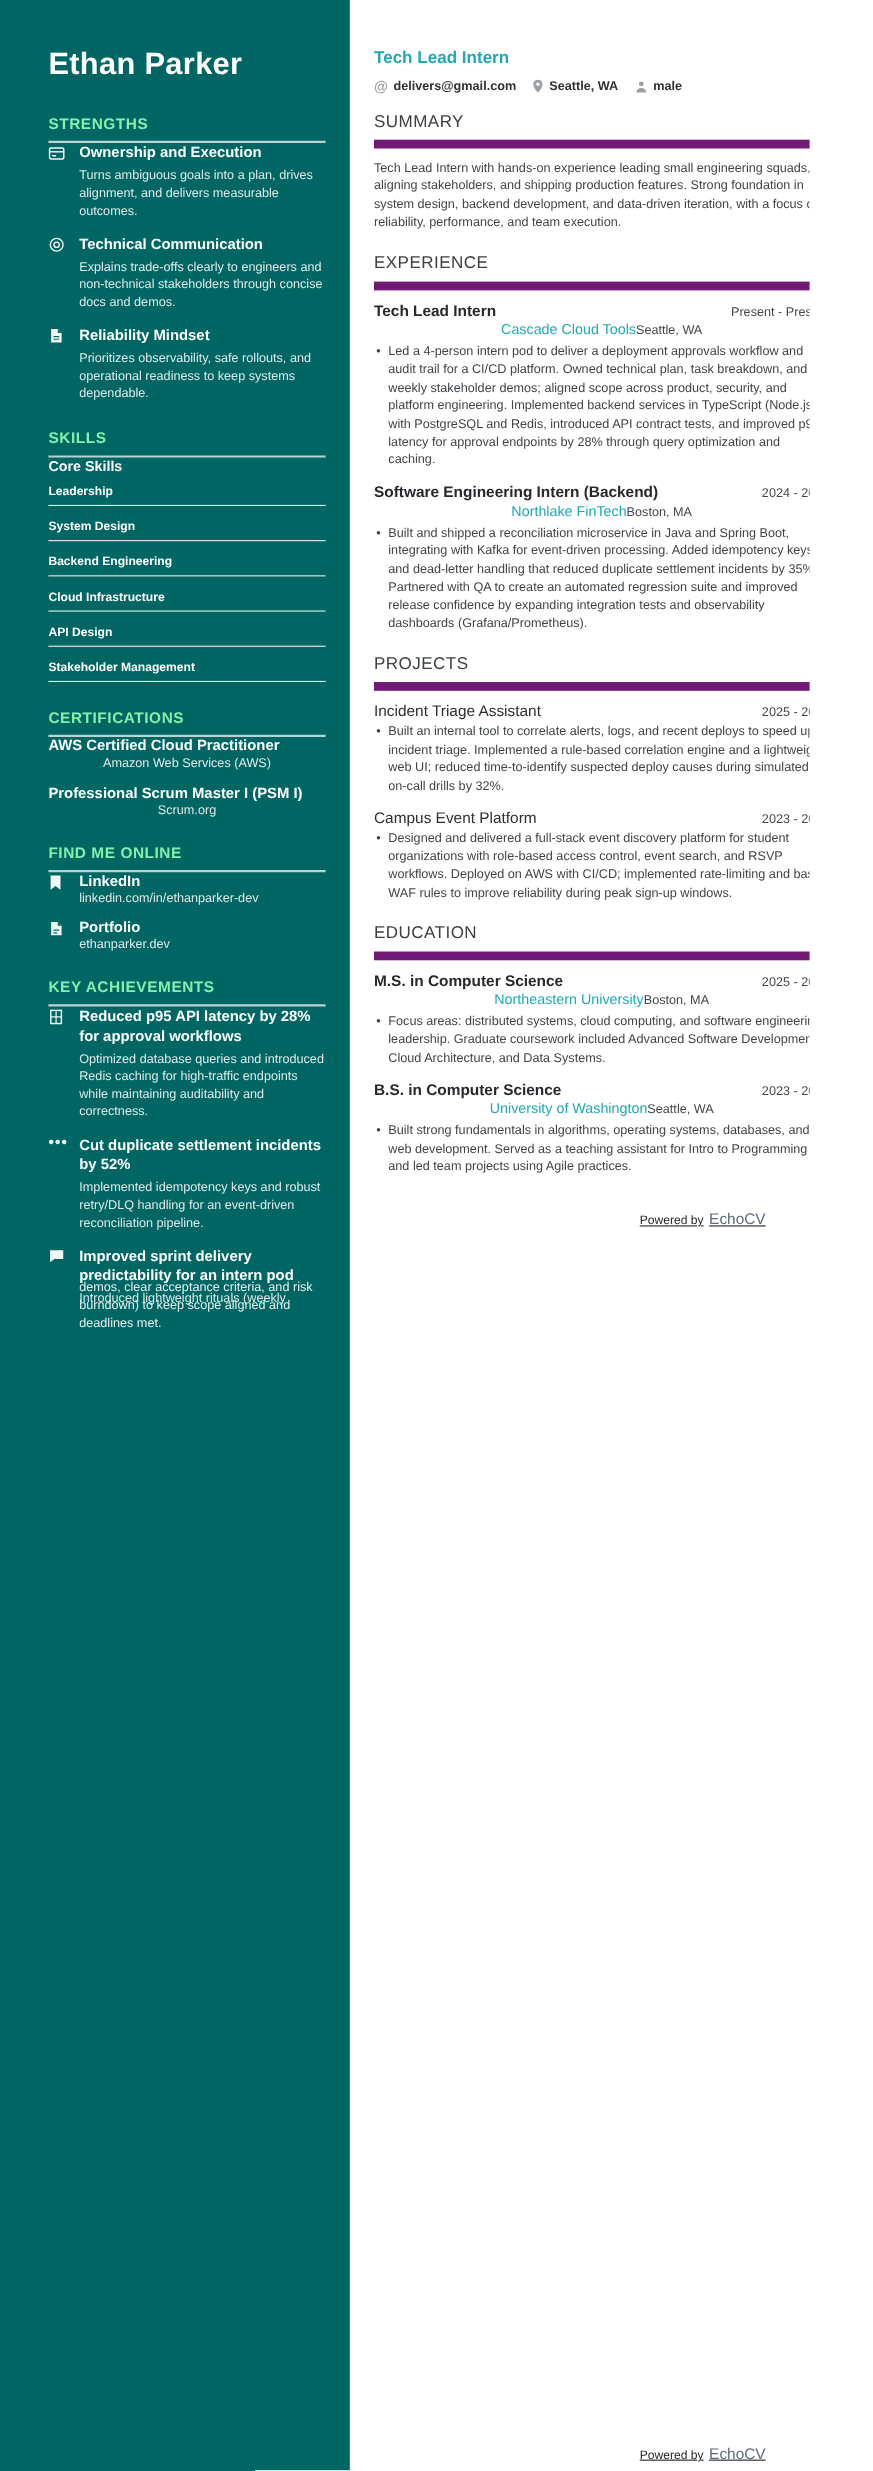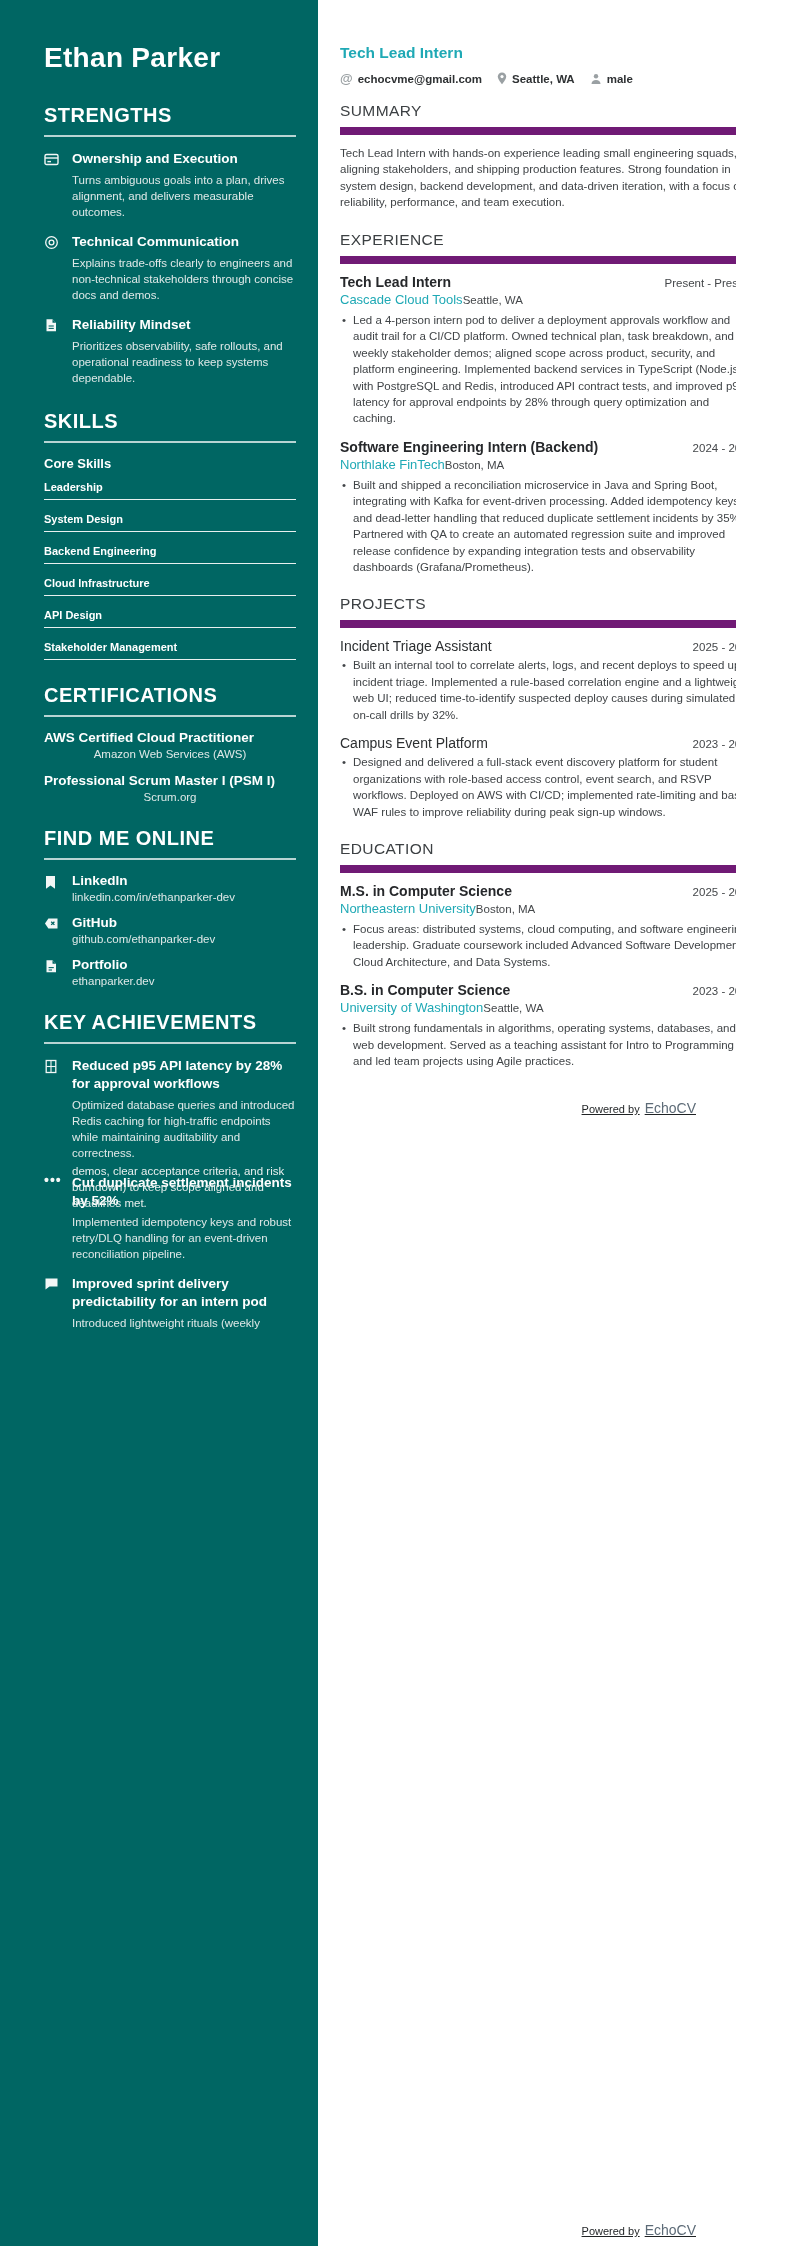--- a/index.html
+++ b/index.html
@@ -5,23 +5,23 @@
   html,body{margin:0;padding:0;background:#ffffff;}
   .page{position:relative;width:736px;height:2246px;background:#ffffff;
         font-family:"Liberation Sans",sans-serif;overflow:hidden;}
 
   
   .sidebar{position:absolute;left:0;top:0;width:318px;height:2246px;
            background:#006663;color:#fff;box-sizing:border-box;
            padding:42px 22px 0 44px;}
   .side-name{font-size:28px;font-weight:700;letter-spacing:.3px;margin:0 0 30px;}
   .side-section{margin-bottom:24px;}
-  .side-heading{font-size:20px;font-weight:700;letter-spacing:.5px;color:#ffffff;
+  .side-heading{font-size:14px;font-weight:700;letter-spacing:.5px;color:#86efac;
                 padding-bottom:8px;border-bottom:2px solid rgba(230,240,239,.8);
-                margin-bottom:13px;}
+                }
   .side-item{display:flex;margin-bottom:13px;}
   .icon-col{width:28px;flex:0 0 28px;padding-top:2px;color:#f2f7f6;}
   .side-item-title{font-size:13.5px;font-weight:700;line-height:1.32;margin-bottom:4px;}
   .side-item-desc{font-size:11.5px;line-height:1.4;color:#dfe9e8;}
   .skill-group-label{font-size:13px;font-weight:700;margin-bottom:10px;}
   .tags{display:flex;flex-wrap:wrap;gap:13px 20px;flex-direction:column;}
   .tag{font-size:11px;font-weight:700;padding-bottom:6px;
        border-bottom:1.5px solid #e8f0ef;white-space:nowrap;}
   .cert{margin-bottom:13px;}
   .cert-title{font-size:13.5px;font-weight:700;margin-bottom:3px;}
@@ -44,21 +44,21 @@
   .at-glyph{font-size:13px;font-weight:700;color:#9aa0a3;}
   .m-heading{font-size:15.5px;font-weight:400;color:#3c4043;letter-spacing:.4px;
              padding-bottom:7px;border-bottom:8px solid #701a75;margin:20px 0 10px;}
   .m-section:first-of-type .m-heading{margin-top:4px;}
   .body-text{font-size:11.5px;line-height:1.43;color:#404447;}
   .entry{margin-bottom:12px;}
   .row-split{display:flex;justify-content:space-between;align-items:baseline;}
   .job-title{font-size:14px;font-weight:700;color:#26282b;}
   .proj-title{font-size:14px;font-weight:400;color:#2c2f31;}
   .dates{font-size:11.5px;color:#44474a;white-space:nowrap;margin-left:10px;}
-  .row2{display:flex;justify-content:flex-start;align-items:baseline;margin:2px 0 5px;}
+  .row2{display:flex;justify-content:center;align-items:baseline;margin:2px 0 5px;}
   .company{font-size:13px;color:#1fa9b5;}
   .loc{font-size:11.5px;color:#44474a;}
   .bullet{position:relative;padding-left:13px;font-size:11.5px;line-height:1.43;
           color:#404447;margin:3px 0 4px;}
   .bullet::before{content:"\2022";position:absolute;left:2px;color:#404447;}
   .powered{position:absolute;right:40px;font-size:11px;color:#1f2224;text-decoration:underline;}
   .powered .brand{font-size:14px;color:#5d6b77;margin-left:5px;}
   .powered-1{top:1100px;} .powered-2{top:2222px;}
   svg{display:block;}
 </style>
@@ -149,32 +149,20 @@
           <svg width="13" height="15" viewBox="0 0 13 15">
               <path d="M2 1 H11 V13.8 L6.5 10.4 L2 13.8 Z" fill="#f2f7f6"></path>
             </svg>
         </span>
         <div>
           <div class="online-label">LinkedIn</div>
           <div class="online-url">linkedin.com/in/ethanparker-dev</div>
         </div>
       </div>
 
-      <div class="online-item">
-        <span class="icon-col">
-          <svg width="15" height="13" viewBox="0 0 15 13">
-              <path d="M1 6.5 L4.4 1.5 H13.5 V11.5 H4.4 Z" fill="#f2f7f6"></path>
-              <path d="M7.2 4.7 L10.4 7.9 M10.4 4.7 L7.2 7.9" stroke="#006663" stroke-width="1.3"></path>
-            </svg>
-        </span>
-        <div>
-          <div class="online-label">GitHub</div>
-          <div class="online-url">github.com/ethanparker-dev</div>
-        </div>
-      </div>
 
       <div class="online-item">
         <span class="icon-col">
           <svg width="14" height="15" viewBox="0 0 14 15">
               <path d="M2.5 1.2 H8.5 L12 4.7 V13.3 H2.5 Z" fill="#f2f7f6"></path>
               <path d="M8.5 1.2 L12 4.7 H8.5 Z" fill="#006663"></path>
               <line x1="4.6" y1="8.6" x2="9.8" y2="8.6" stroke="#006663" stroke-width="1.1"></line>
               <line x1="4.6" y1="11" x2="8" y2="11" stroke="#006663" stroke-width="1.1"></line>
             </svg>
         </span>
@@ -225,21 +213,21 @@
 
     <div class="overflow-text">demos, clear acceptance criteria, and risk burndown) to keep scope aligned and deadlines met.</div>
   </aside>
 
   <main class="main">
     <div class="main-title">Tech Lead Intern</div>
 
     <div class="contact-row">
       <span class="contact-group">
         <span class="c-icon at-glyph">@</span>
-        <span>echocvme@gmail.com</span>
+        <span>delivers@gmail.com</span>
       </span>
       <span class="contact-group">
         <span class="c-icon">
           <svg width="10" height="13" viewBox="0 0 10 13">
               <path d="M5 0.5 C2.5 0.5 0.8 2.3 0.8 4.6 C0.8 7.6 5 12.3 5 12.3 C5 12.3 9.2 7.6 9.2 4.6 C9.2 2.3 7.5 0.5 5 0.5 Z" fill="#9aa0a3"></path>
               <circle cx="5" cy="4.6" r="1.6" fill="#ffffff"></circle>
             </svg>
         </span>
         <span>Seattle, WA</span>
       </span>

